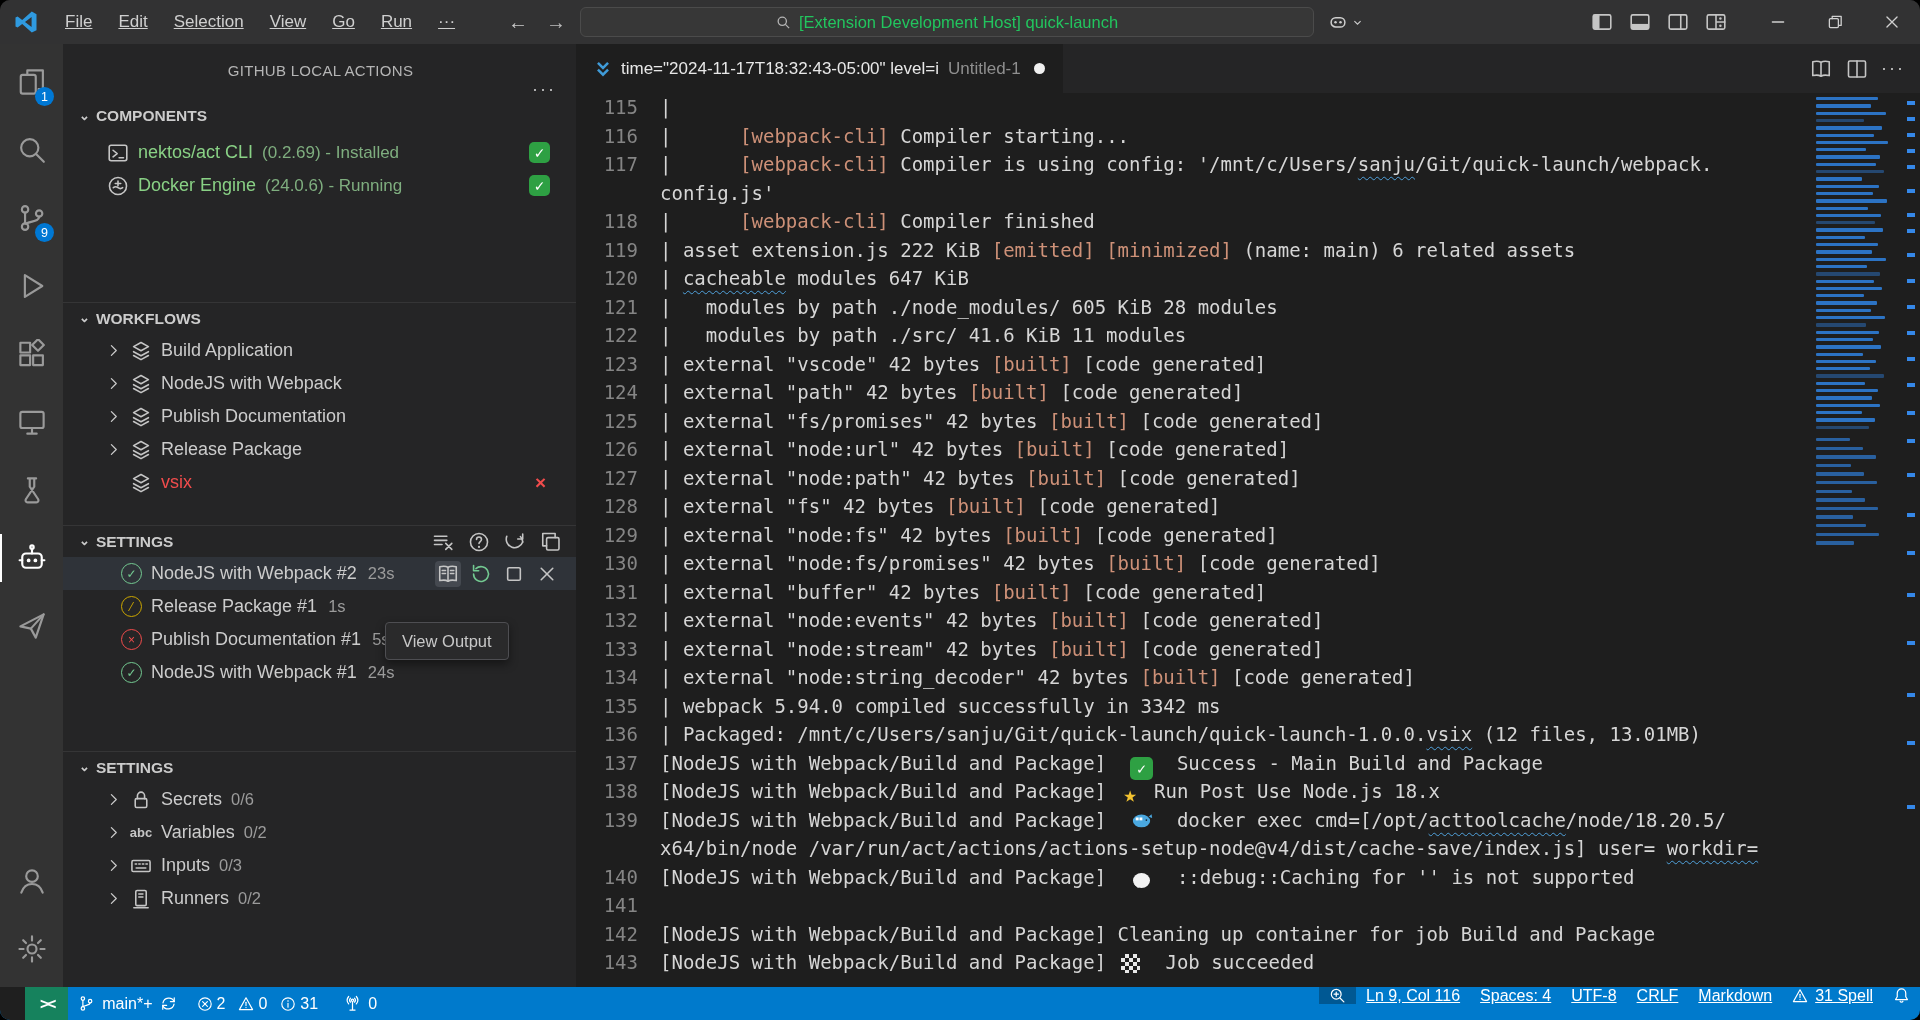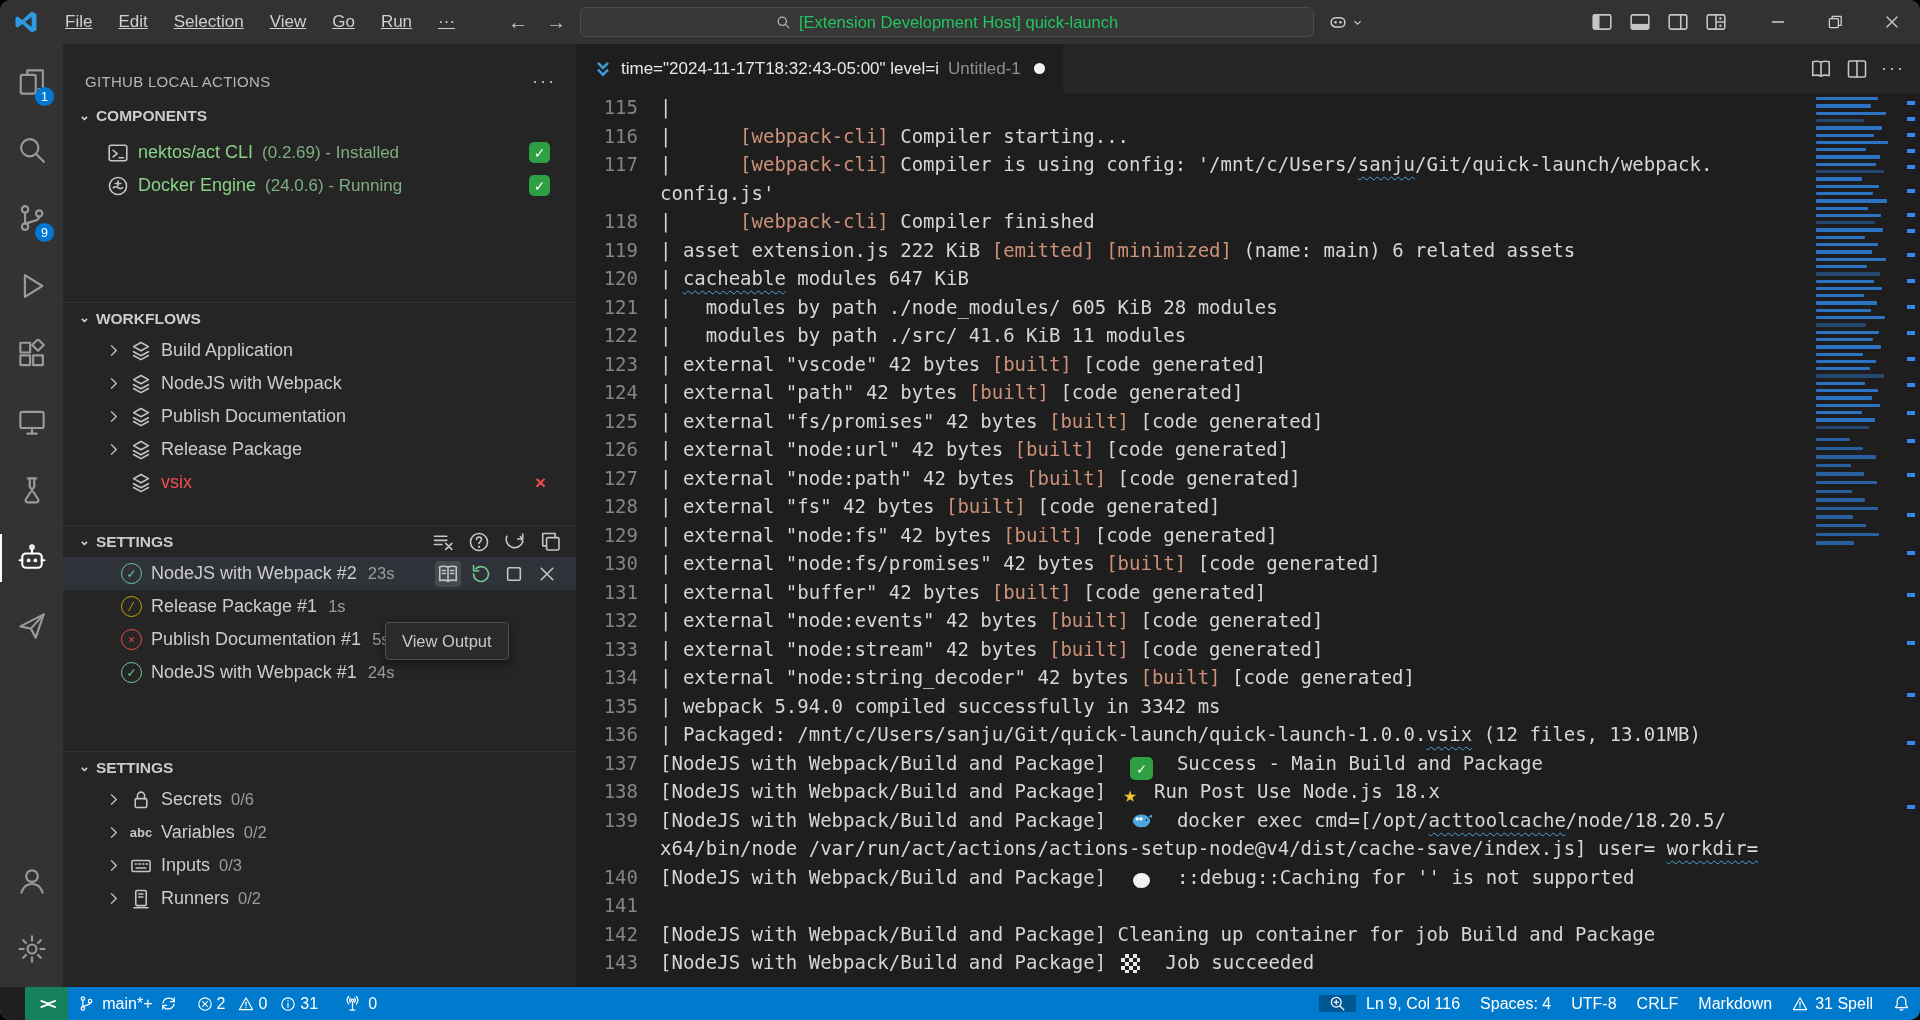--- a/index.html
+++ b/index.html
@@ -24,21 +24,21 @@
   .main{flex:1;display:flex;min-height:0;}
   .activitybar{width:63px;background:#333333;flex:none;display:flex;flex-direction:column;align-items:center;padding-top:4px;}
   .ab-item{width:63px;height:68px;display:flex;align-items:center;justify-content:center;position:relative;color:#9a9a9a;}
   .ab-item.active{color:#ffffff;}
   .ab-item.active::before{content:"";position:absolute;left:0;top:10px;bottom:10px;width:2px;background:#ffffff;}
   .ab-badge{position:absolute;right:9px;bottom:10px;min-width:19px;height:19px;border-radius:10px;background:#0078d4;
     color:#fff;font-size:12.5px;display:flex;align-items:center;justify-content:center;padding:0 4px;}
   .ab-bottom{margin-top:auto;margin-bottom:4px;display:flex;flex-direction:column;align-items:center;}
   
   .sidebar{width:513px;background:#252526;flex:none;display:flex;flex-direction:column;position:relative;font-size:18px;}
-  .sb-title{height:56px;padding:18px 20px 0 22px;display:flex;align-items:center;color:#b5b5b5;font-size:15px;letter-spacing:.3px;}
+  .sb-title{height:56px;padding:18px 20px 0 22px;display:flex;align-items:center;color:#b5b5b5;font-size:15px;letter-spacing:.3px;flex-direction:column;}
   .sb-title .more{margin-left:auto;color:#c5c5c5;font-size:18px;letter-spacing:2px;}
   .section-header{height:32px;display:flex;align-items:center;gap:6px;padding:0 14px 0 16px;font-weight:bold;
     font-size:15.5px;color:#cccccc;border-top:1px solid rgba(128,128,128,.18);}
   .section-header .chev{font-size:13px;color:#cccccc;transform:translateY(-1px);}
   .hdr-actions{margin-left:auto;display:flex;gap:14px;color:#c5c5c5;}
   .hdr-actions .ic{width:22px;height:22px;display:flex;align-items:center;justify-content:center;}
   .row{height:33px;display:flex;align-items:center;gap:9px;padding-left:62px;}
   .row .chev{color:#cccccc;font-size:15px;width:16px;flex:none;}
   .row .ricon{width:22px;display:flex;justify-content:center;flex:none;color:#c5c5c5;}
   .comp-row{padding-left:44px;}
@@ -97,21 +97,21 @@
   .mm-bar{position:absolute;left:4px;height:3.4px;background:#2e7cd6;border-radius:1px;}
   .ruler{position:absolute;top:0;right:0;width:18px;bottom:0;}
   .rl-mark{position:absolute;right:5px;width:8px;height:4px;background:#3794ff;opacity:.9;}
   
   .statusbar{height:33px;background:#007acc;display:flex;align-items:stretch;color:#fff;font-size:16px;flex:none;}
   .sb-corner{width:25px;background:#1f1f1f;flex:none;}
   .sb-item{display:flex;align-items:center;gap:7px;padding:0 10px;white-space:nowrap;}
   .sb-item .pair{display:flex;align-items:center;gap:4px;margin-right:6px;}
   .sb-remote{background:#16825d;padding:0 15px;font-weight:bold;letter-spacing:-2px;font-size:15px;}
   .sb-zoom{background:rgba(0,0,0,.28);}
-  .sb-right{margin-left:auto;display:flex;align-items:center;}
+  .sb-right{margin-left:auto;display:flex;align-items:flex-start;text-decoration:underline;}
   svg{display:block;}
 </style>
 </head>
 <body>
 
 <div class="window">
 
   <div class="titlebar">
     <div class="vscode-logo">
       <svg width="24" height="24" viewBox="0 0 24 24">

